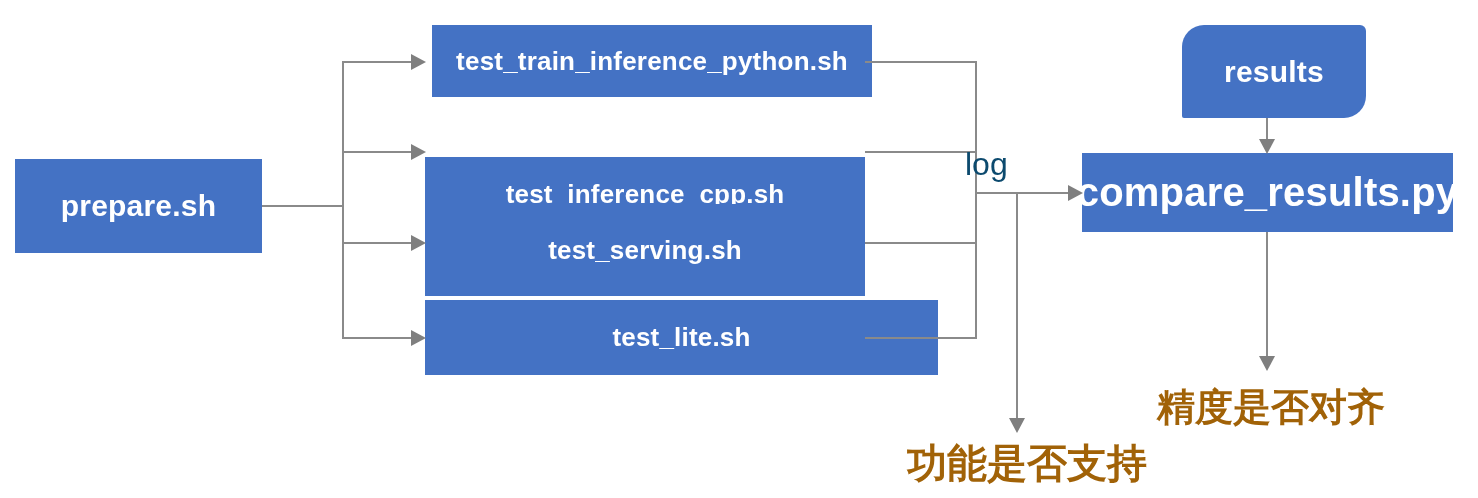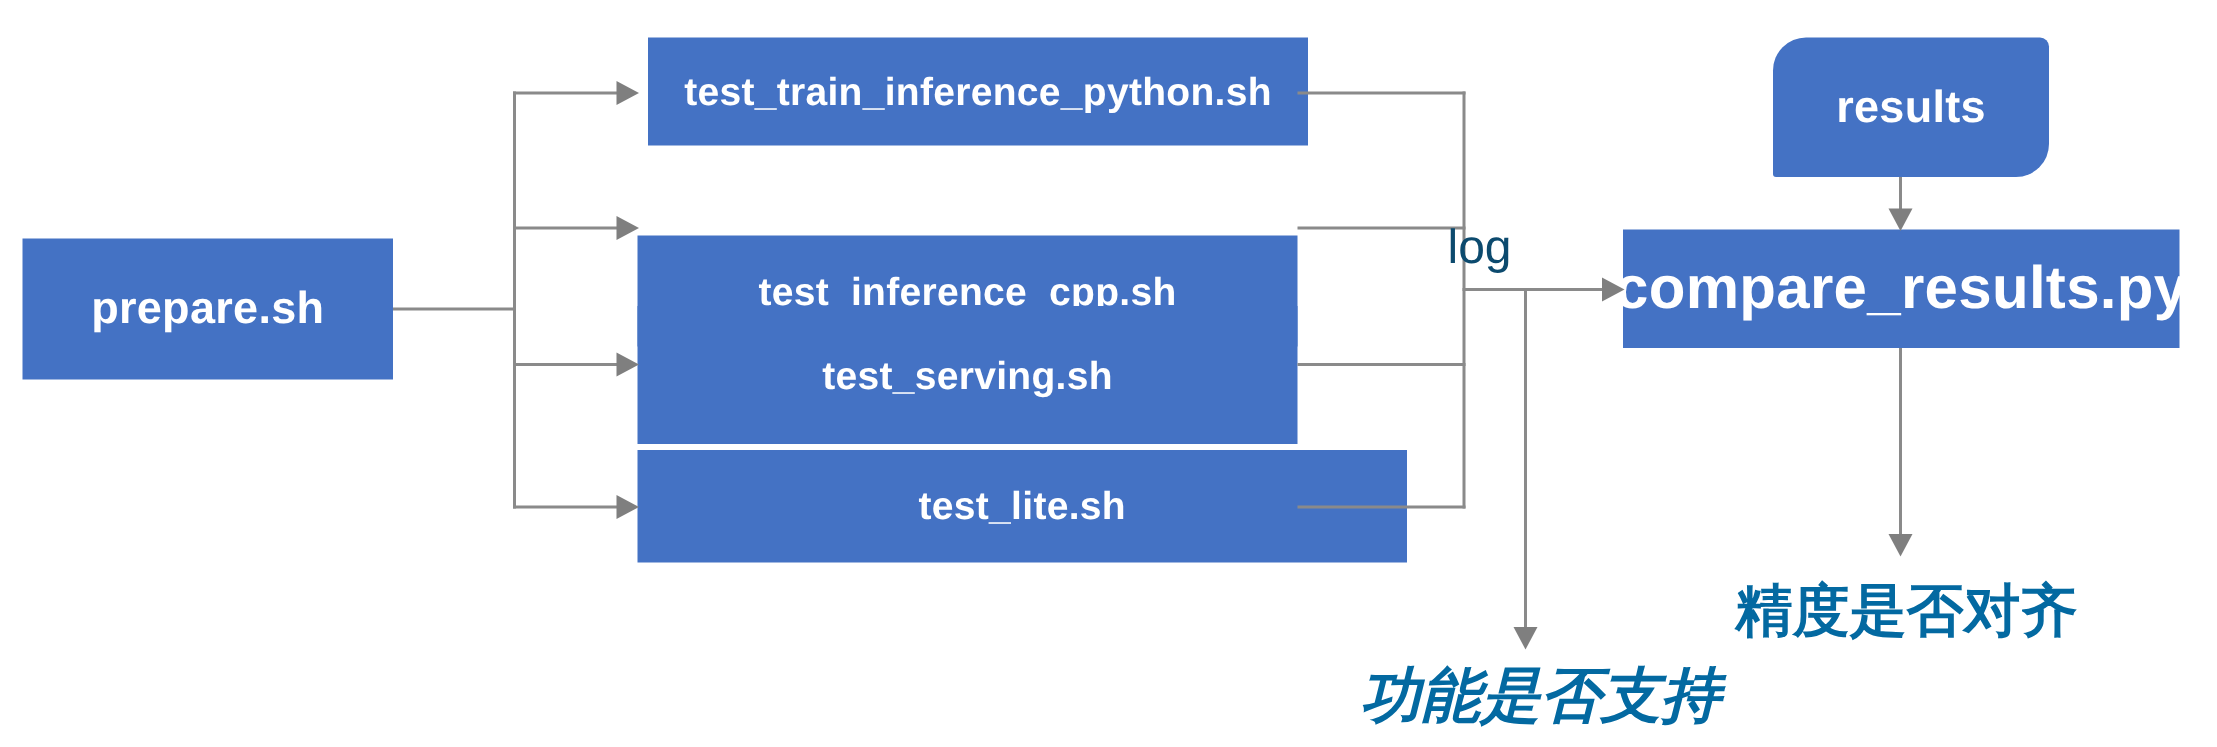--- a/index.html
+++ b/index.html
@@ -44,21 +44,21 @@
     border-top: 15px solid #7f7f7f;
   }
   .edge-label {
     position: absolute;
     color: #0c4a6e;
     font-size: 32px;
     text-align: left;
   }
   .annotation {
     position: absolute;
-    color: #0369a1;
+    color: #a16207;
     font-weight: bold;
     text-align: center;
     white-space: nowrap;
   }
 </style>
 </head>
 <body>
 
 <div class="canvas">
 
@@ -96,21 +96,21 @@
   <div class="line" style="left:865px; top:242px; width:112px; height:2px;"></div>
   <div class="line" style="left:865px; top:337px; width:112px; height:2px;"></div>
   <div class="line" style="left:975px; top:61px; width:2px; height:278px;"></div>
 
   <div class="line" style="left:975px; top:192px; width:94px; height:2px;"></div>
   <div class="arrow-right" style="left:1068px; top:185px;"></div>
   <div class="edge-label" style="left:965px; top:146px; width:100px;">log</div>
 
   <div class="line" style="left:1016px; top:193px; width:2px; height:226px;"></div>
   <div class="arrow-down" style="left:1009px; top:418px;"></div>
-  <div class="annotation" style="left:877px; top:436px; width:300px; font-size:40px;font-style:italic;">功能是否支持</div>
+  <div class="annotation" style="left:877px; top:436px; width:300px; font-size:40px;">功能是否支持</div>
 
   <div class="line" style="left:1266px; top:118px; width:2px; height:22px;"></div>
   <div class="arrow-down" style="left:1259px; top:139px;"></div>
 
   <div class="line" style="left:1266px; top:232px; width:2px; height:125px;"></div>
   <div class="arrow-down" style="left:1259px; top:356px;"></div>
   <div class="annotation" style="left:1121px; top:382px; width:300px; font-size:38px;">精度是否对齐</div>
 
 </div>
 

